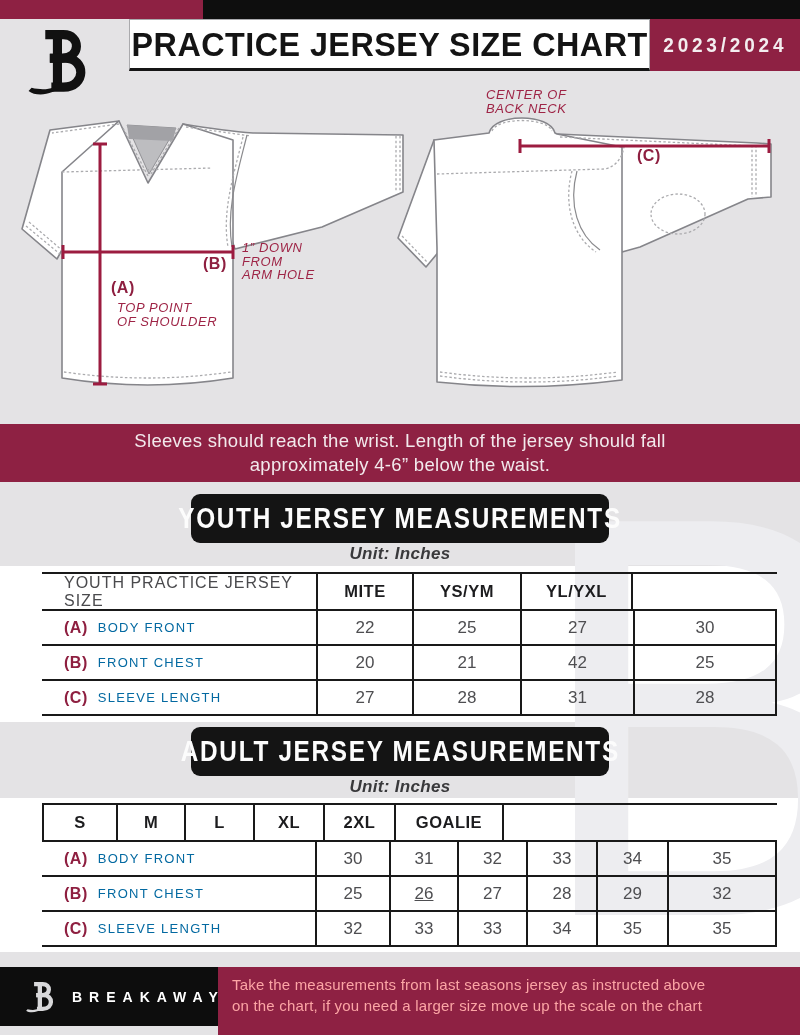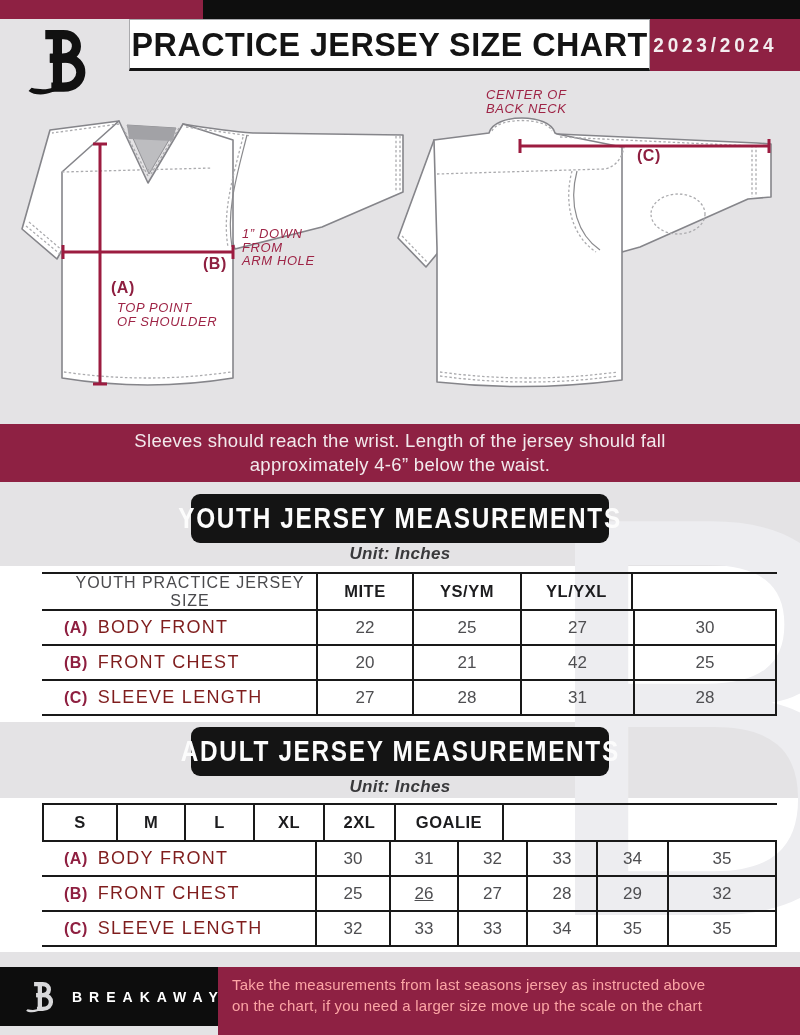--- a/index.html
+++ b/index.html
@@ -8,21 +8,21 @@
   .abs{position:absolute;}
   
   .strip-maroon{left:0;top:0;width:203px;height:19px;background:#8e2143;z-index:3;}
   .strip-black{left:203px;top:0;width:597px;height:19px;background:#0e0e0e;z-index:3;}
   .title-box{left:129px;top:19px;width:521px;height:52px;background:#ffffff;
              border:1px solid #aaaaad;border-bottom:3px solid #151515;box-sizing:border-box;
              display:flex;align-items:center;justify-content:center;z-index:4;}
   .title-box span{display:inline-block;font-weight:bold;font-size:34px;color:#141414;
                   letter-spacing:.5px;transform:scaleX(.95);white-space:nowrap;}
   .year-box{left:650px;top:19px;width:150px;height:52px;background:#8e2143;
-            display:flex;align-items:center;justify-content:flex-start;z-index:4;}
+            display:flex;align-items:center;justify-content:center;z-index:4;}
   .year-box span{display:inline-block;font-weight:bold;font-size:20px;color:#f3edef;
                  letter-spacing:4px;transform:scaleX(.95);white-space:nowrap;}
   .logo-top{left:24px;top:24px;z-index:4;}
   
   .diagram-svg{left:0;top:0;z-index:2;pointer-events:none;}
   .mk{position:absolute;z-index:5;font-weight:bold;font-size:16px;color:#8e1f40;letter-spacing:.5px;}
   .note{position:absolute;z-index:5;font-style:italic;font-size:13px;line-height:13.5px;
         color:#9e2446;letter-spacing:.6px;white-space:nowrap;}
   .note div{white-space:nowrap;}
   
@@ -40,33 +40,33 @@
   .hbox span{display:inline-block;font-weight:bold;font-size:29px;color:#fcfcfc;
              letter-spacing:2px;transform:scaleX(.84);white-space:nowrap;}
   .hbox-youth{left:191px;top:494px;}
   .hbox-adult{left:191px;top:727px;}
   .unit{left:0;width:800px;text-align:center;z-index:3;font-style:italic;font-size:17px;
         font-weight:bold;color:#39393b;letter-spacing:.3px;}
   .unit-youth{top:544px;}
   .unit-adult{top:777px;}
   
   .mtable{position:absolute;left:42px;width:735px;z-index:2;border-top:2px solid #191919;
-          border-bottom:2px solid #191919;text-align:center;}
+          border-bottom:2px solid #191919;}
   .table-youth{top:572px;}
   .table-adult{top:803px;}
   .trow{display:flex;border-top:2px solid #191919;height:33px;}
   .trow:first-child{border-top:none;height:35px;}
   .tcell{display:flex;align-items:center;box-sizing:border-box;}
   .tval{justify-content:center;border-left:2px solid #191919;font-size:17px;color:#4e4e51;}
   .tval:last-child{border-right:2px solid #191919;}
   .tlabelcell{padding-left:22px;}
   .thlabel{font-size:16px;color:#4a4a4d;letter-spacing:1px;}
   .thcol{font-weight:bold;font-size:16.5px;color:#1c1c1e;letter-spacing:.5px;}
   .rkey{color:#8e1f40;font-weight:bold;font-size:16px;margin-right:10px;letter-spacing:.5px;}
-  .rlabel{font-size:18px;color:#7f1d1d;letter-spacing:1.3px;}
+  .rlabel{font-size:13px;color:#0369a1;letter-spacing:1.3px;}
   
   .footer-black{left:0;top:967px;width:218px;height:59px;background:#0d0d0d;z-index:3;
                 display:flex;align-items:center;}
   .footer-brand{color:#ffffff;font-weight:bold;font-size:14px;letter-spacing:7px;margin-left:12px;}
   .footer-maroon{left:218px;top:967px;width:582px;height:68px;background:#8e2143;z-index:3;
                  box-sizing:border-box;padding:7px 0 0 14px;}
   .footer-maroon div{color:#fca5a5;font-size:15px;line-height:21px;letter-spacing:.2px;}
   .logo-footer{margin-left:24px;flex:0 0 auto;}
 </style>
 </head>
@@ -139,21 +139,21 @@
       <path d="M520,146 H769 M520,139 V153 M769,139 V153"></path>
     </g>
   </svg>
 
   <div class="mk" style="left:111px;top:279px;">(A)</div>
   <div class="note" style="left:117px;top:301px;">
     <div>TOP POINT</div>
     <div>OF SHOULDER</div>
   </div>
   <div class="mk" style="left:203px;top:255px;">(B)</div>
-  <div class="note" style="left:242px;top:227px;">
+  <div class="note" style="left:242px;top:241px;">
     <div>1” DOWN</div>
     <div>FROM</div>
     <div>ARM HOLE</div>
   </div>
   <div class="mk" style="left:637px;top:147px;">(C)</div>
   <div class="note" style="left:486px;top:88px;">
     <div>CENTER OF</div>
     <div>BACK NECK</div>
   </div>
 

